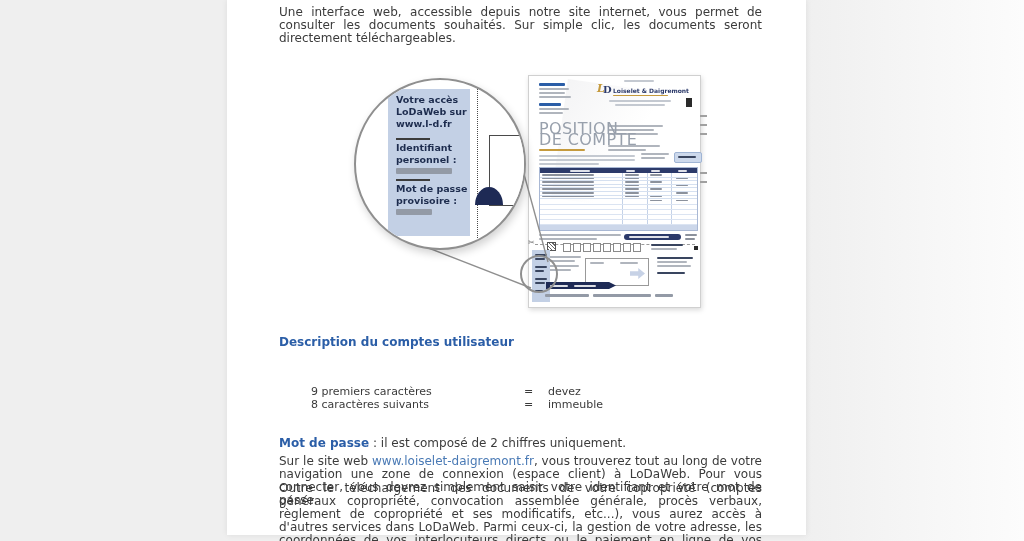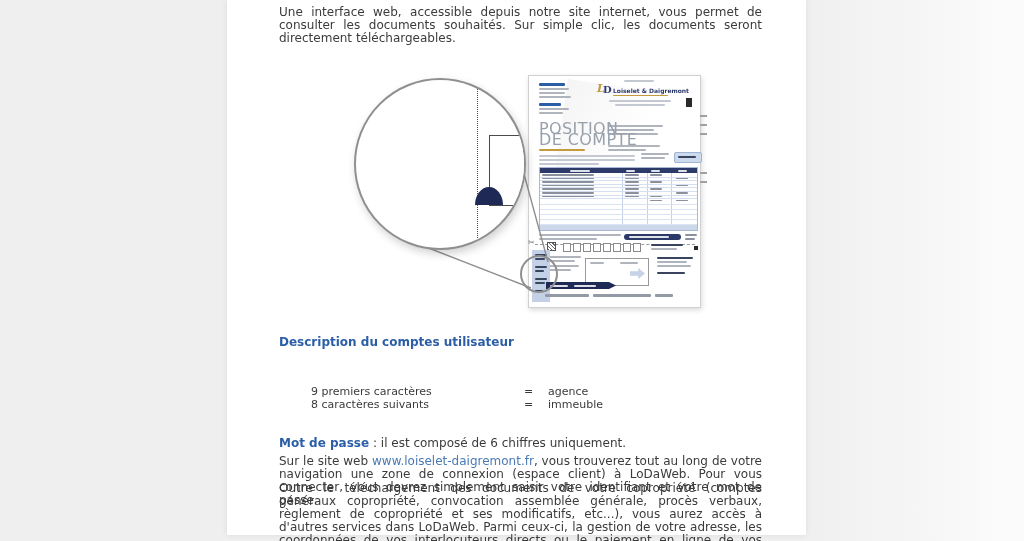--- a/index.html
+++ b/index.html
@@ -230,40 +230,53 @@
       <div class="abs" style="left:473px;top:172px;width:7px;height:1.5px;background:#a0a0a0;"></div>
       <div class="abs" style="left:473px;top:181px;width:7px;height:1.5px;background:#a0a0a0;"></div>
     </div>
 
   <svg class="abs" style="left:0;top:0;" width="579" height="535">
     <line x1="285" y1="130" x2="321" y2="262" stroke="#8f8f8f" stroke-width="1.4"></line>
     <line x1="181" y1="240" x2="304" y2="288" stroke="#8f8f8f" stroke-width="1.4"></line>
   </svg>
 
   <div class="magcircle">
+    <div class="magpanel">
+      <div class="magtext pre" style="top:5px;">Votre accès
+LoDaWeb sur
+www.l-d.fr</div>
+      <div class="divider" style="top:49px;"></div>
+      <div class="magtext pre" style="top:53px;">Identifiant
+personnel :</div>
+      <div class="bar blur" style="left:8px;top:79px;width:56px;height:6px;"></div>
+      <div class="divider" style="top:90px;"></div>
+      <div class="magtext pre" style="top:94px;">Mot de passe
+provisoire :</div>
+      <div class="bar blur" style="left:8px;top:120px;width:36px;height:6px;"></div>
+    </div>
     <div class="dotted"></div>
     <div class="magrect"></div>
     <div class="blob"></div>
   </div>
   <div class="ring"></div>
 
   <div class="abs txt blue" style="left:52px;top:336px;">Description du comptes utilisateur</div>
 
 
   <div class="abs" style="left:84px;top:386px;">
     <div class="codes-row">
-      <span class="lab">9 premiers caractères</span><span class="eq">=</span><span>agence</span>
+      <span class="lab">9 premiers caractères</span><span class="eq">=</span><span>devez</span>
     </div>
     <div class="codes-row">
       <span class="lab">8 caractères suivants</span><span class="eq">=</span><span>immeuble</span>
     </div>
   </div>
 
   <div class="abs txt" style="left:52px;top:437px;width:483px;text-align:left;">
-    <b class="blue">Mot de passe</b><span> : il est composé de 6 chiffres uniquement.</span>
+    <b class="blue">Mot de passe</b><span> : il est composé de 2 chiffres uniquement.</span>
   </div>
 
   <div class="abs txt" style="left:52px;top:455px;width:483px;">
     <span>Sur le site web </span><a class="doclink">www.loiselet-daigremont.fr</a><span>, vous trouverez tout au long de votre navigation une zone de connexion (espace client) à LoDaWeb. Pour vous connecter, vous devrez simplement saisir votre identifiant et votre mot de passe.</span>
   </div>
 
   <div class="abs txt" style="left:52px;top:482px;width:483px;">Outre le téléchargement des documents de votre copropriété (comptes généraux copropriété, convocation assemblée générale, procès verbaux, règlement de copropriété et ses modificatifs, etc...), vous aurez accès à d'autres services dans LoDaWeb. Parmi ceux-ci, la gestion de votre adresse, les coordonnées de vos interlocuteurs directs ou le paiement en ligne de vos charges de copropriété.</div>
 
 </div>
 

